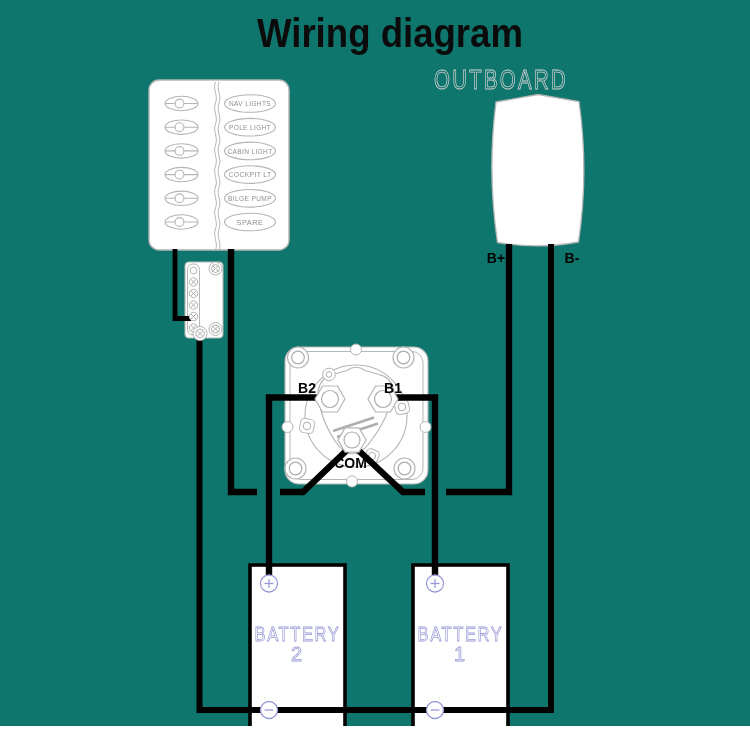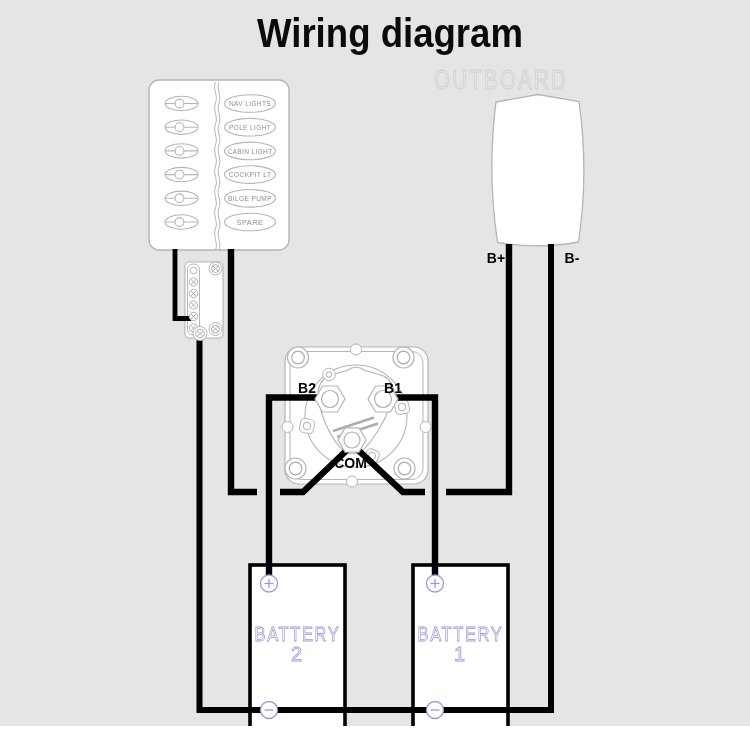--- a/index.html
+++ b/index.html
@@ -1,16 +1,16 @@
 <!DOCTYPE html>
 <html><head>
 <meta charset="utf-8">
 <style>
   html,body { margin:0; padding:0; background:#ffffff; }
-  #stage { position:relative; width:750px; height:726px; background:#e5e5e5; overflow:hidden; }
+  #stage { position:relative; width:750px; height:726px; background:#0f766e; overflow:hidden; }
   svg { position:absolute; left:0; top:0; }
   text { font-family:"Liberation Sans","DejaVu Sans",sans-serif; }
   .title-text { font-weight:bold; font-size:41px; fill:#0b0b0b; }
   .outline  { stroke:#b5b5b5; fill:#ffffff; }
   .thin     { stroke:#b5b5b5; fill:none; }
   .thin2    { stroke:#adadad; fill:none; }
   .whitefill{ stroke:#b5b5b5; fill:#ffffff; }
   .wire     { stroke:#000000; fill:none; }
   .cad      { fill:#8f8f8f; font-size:7.3px; letter-spacing:0.4px; }
   .ghost    { fill:none; stroke:#cfcfcf; stroke-width:0.9px; font-size:27px; letter-spacing:3px; }

